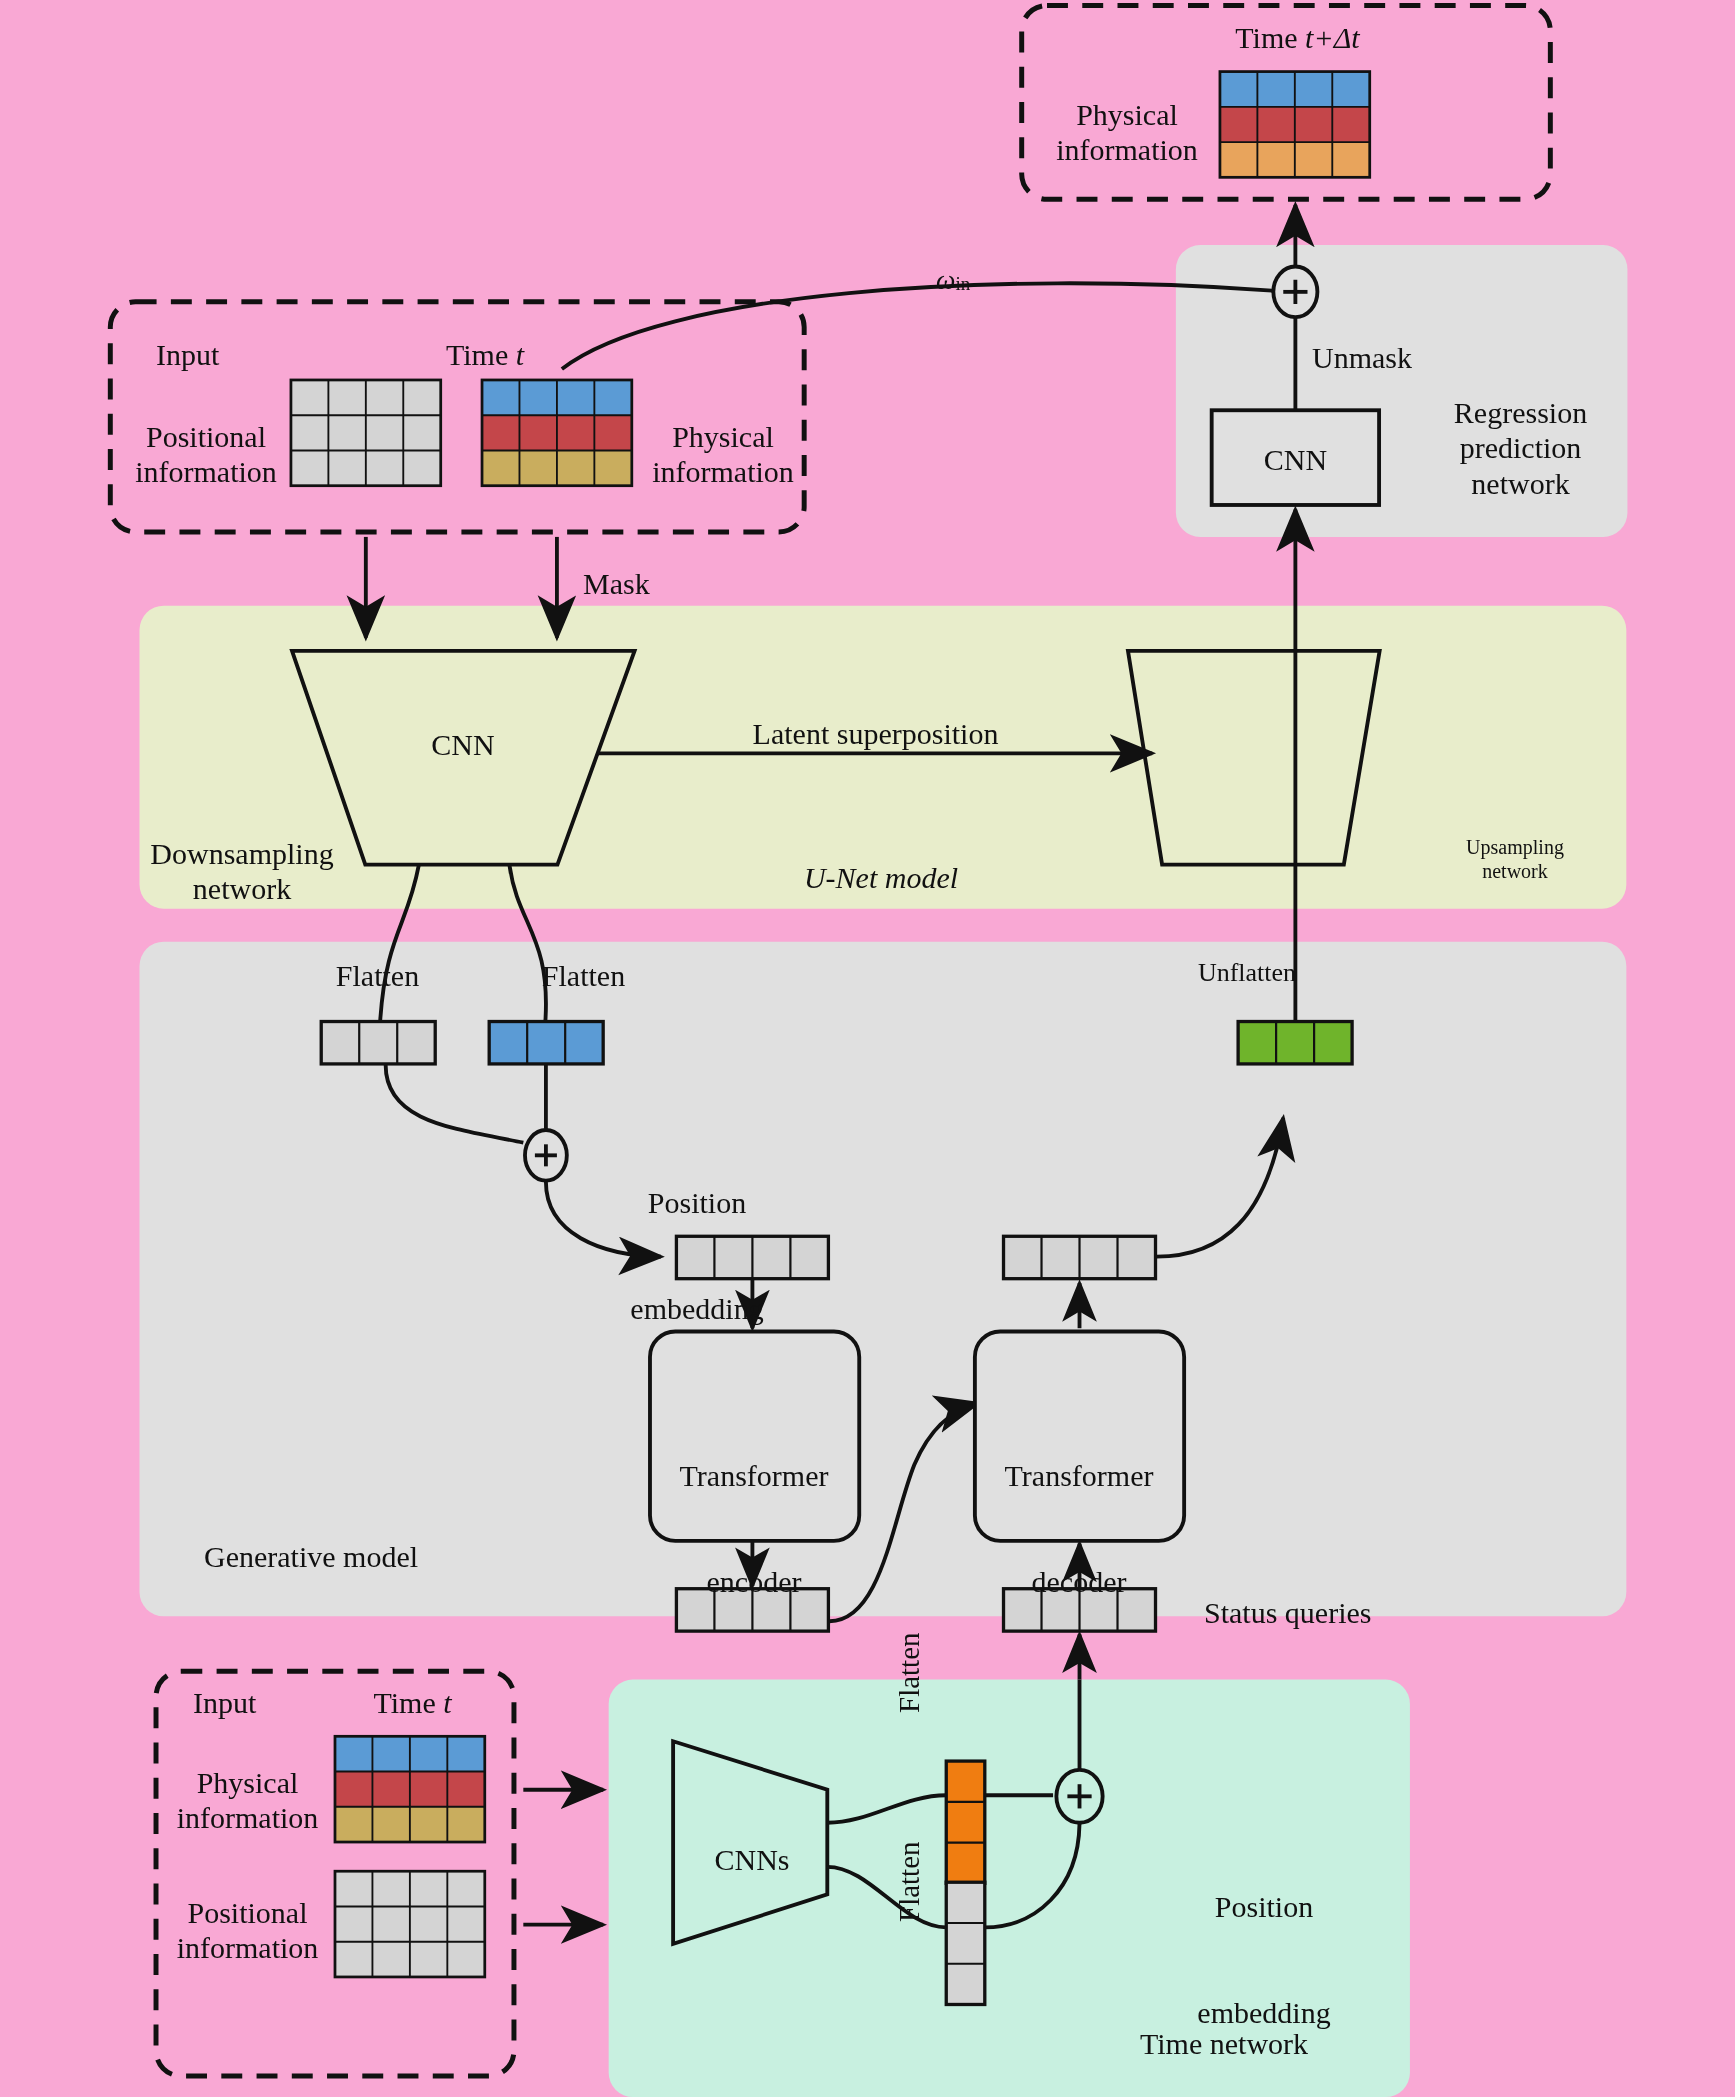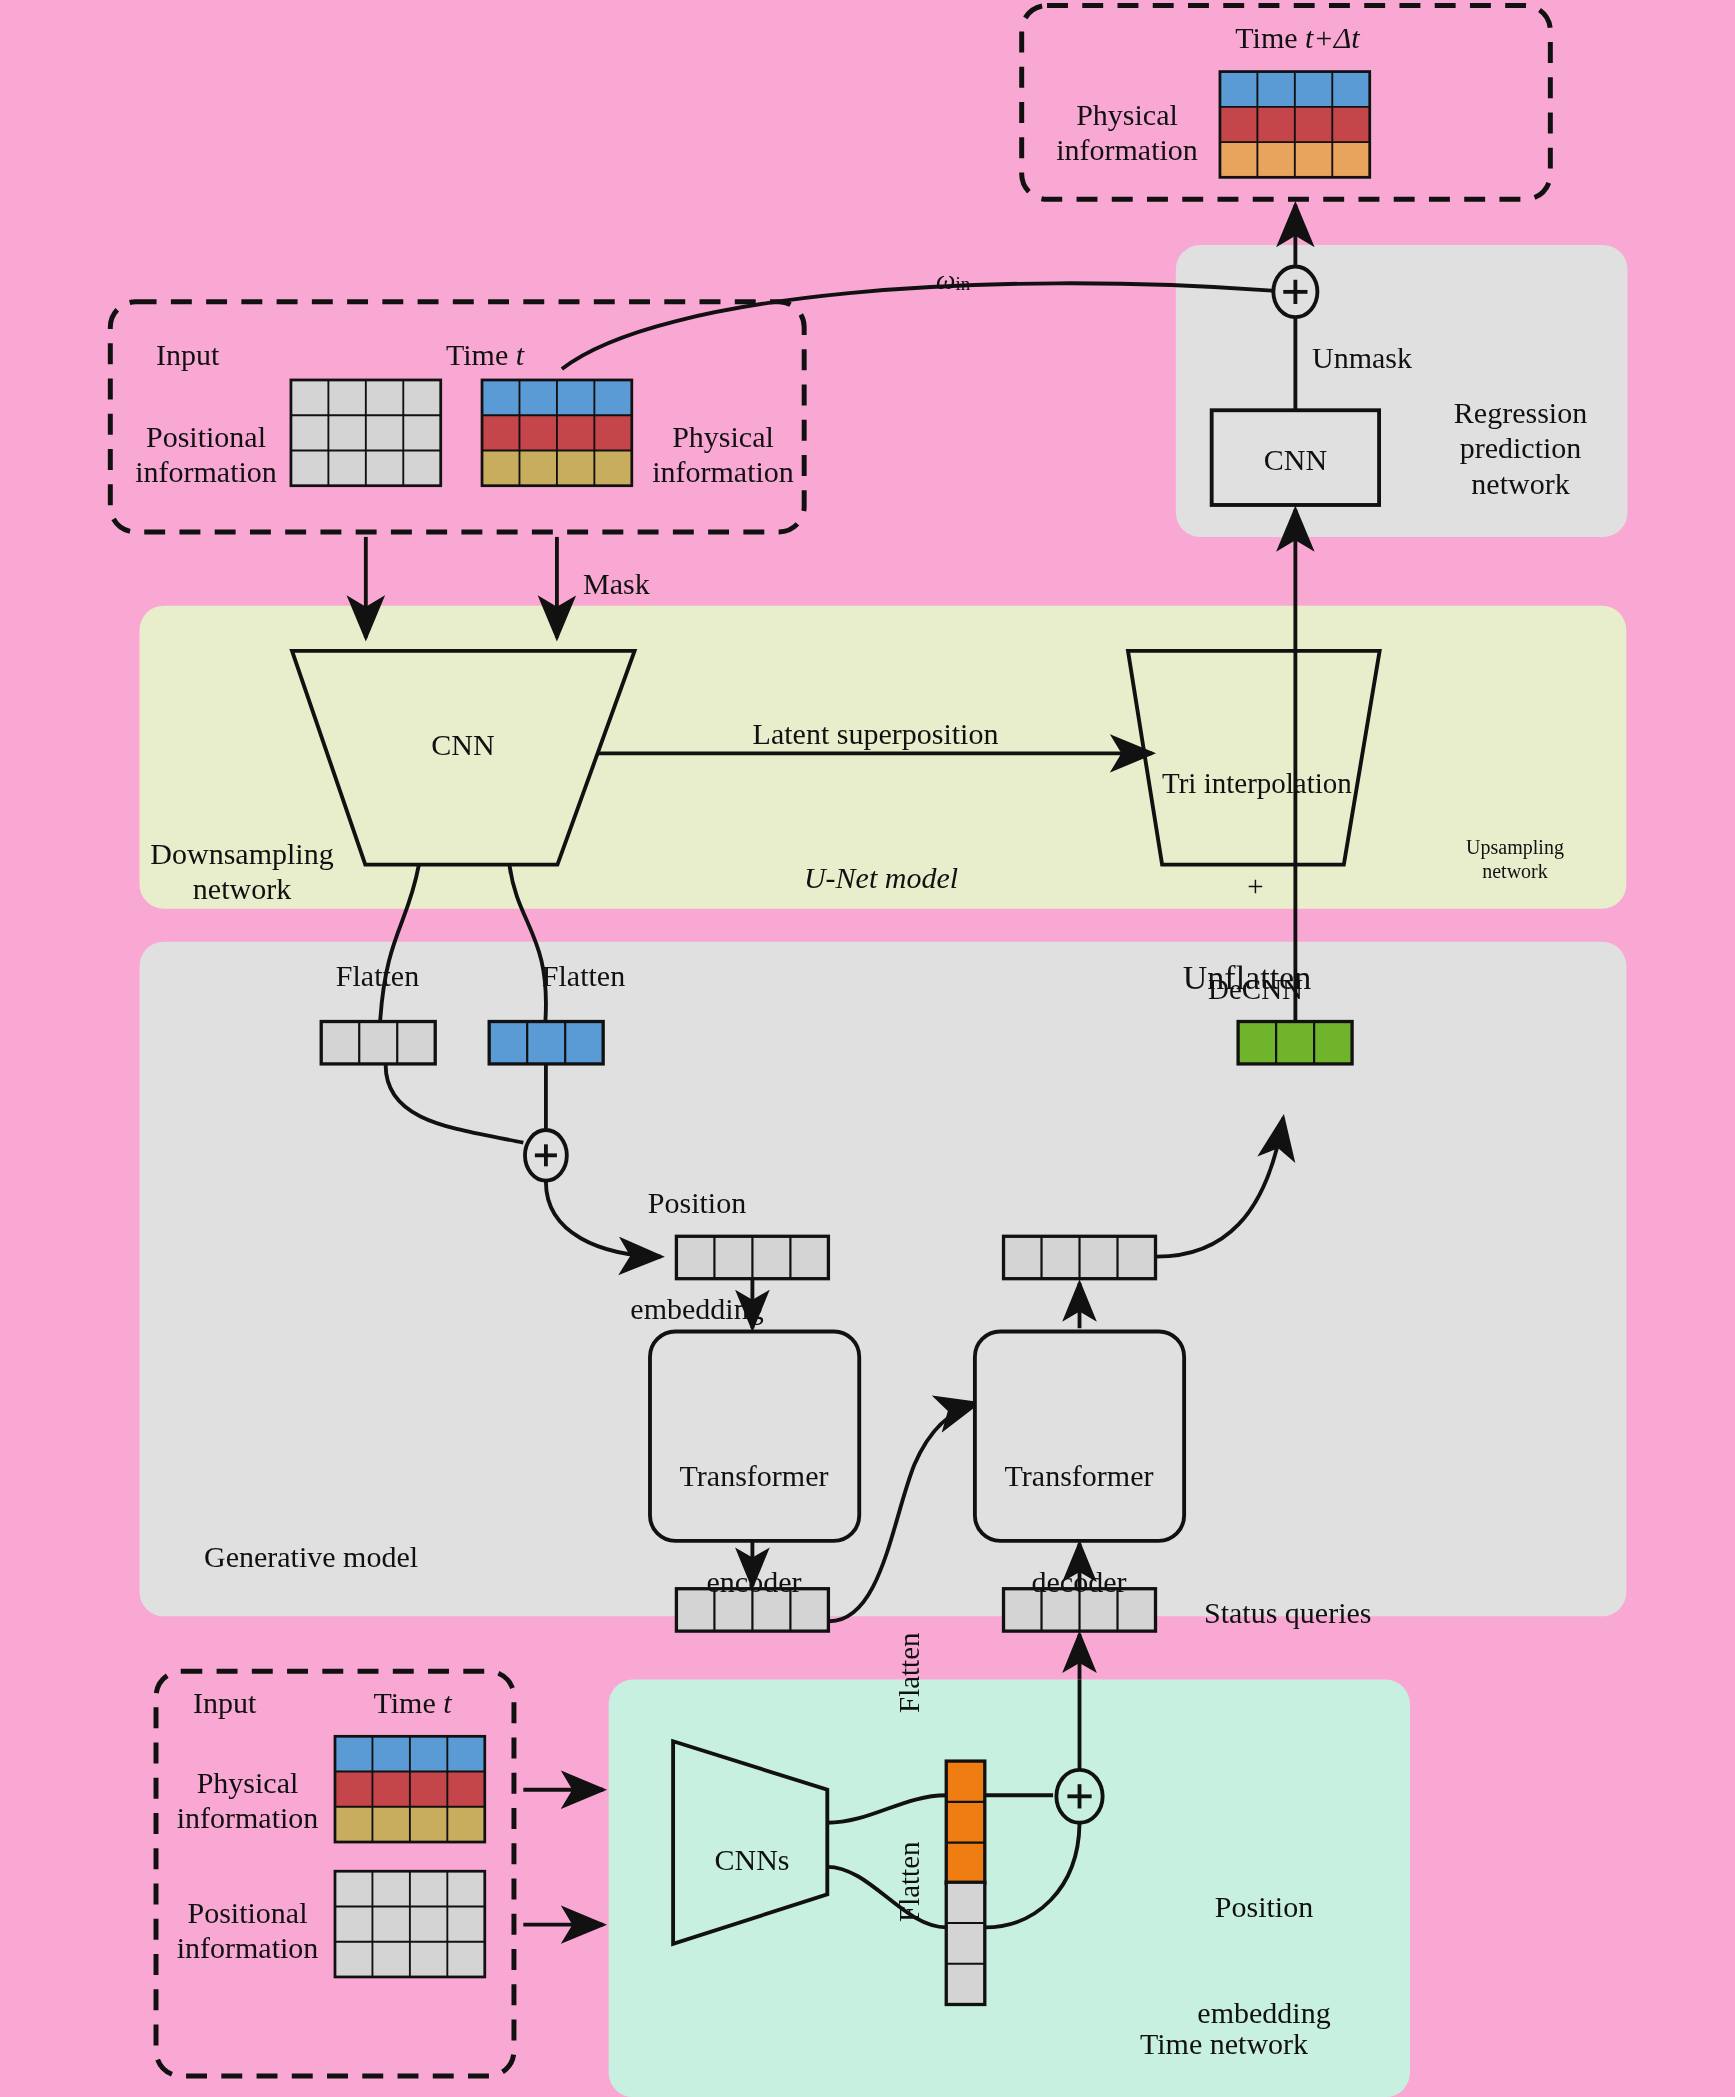--- a/index.html
+++ b/index.html
@@ -274,32 +274,27 @@
 <div class="lbl c" style="left:126px;top:419px;width:160px;font-size:30px;"><span style="white-space:pre-line">Positional
 information</span></div>
 <div class="lbl c" style="left:643px;top:419px;width:160px;font-size:30px;"><span style="white-space:pre-line">Physical
 information</span></div>
 
 <div class="lbl" style="left:583px;top:566px;font-size:30px;">Mask</div>
 <div class="lbl c" style="left:143px;top:836px;width:198px;font-size:30px;"><span style="white-space:pre-line">Downsampling
 network</span></div>
 <div class="lbl c" style="left:386px;top:727px;width:154px;font-size:30px;">CNN</div>
 <div class="lbl c" style="left:738px;top:716px;width:275px;font-size:30px;">Latent superposition</div>
-<div class="lbl c" style="left:1162px;top:698px;width:187px;font-size:29px;">
-  <div>Tri interpolation</div>
-  <div>+</div>
-  <div>DeCNN</div>
-</div>
 <div class="lbl c" style="left:1416px;top:836px;width:198px;font-size:20px;"><span style="white-space:pre-line">Upsampling
 network</span></div>
 <div class="lbl c" style="left:782px;top:860px;width:198px;font-size:30px;font-style:italic;">U-Net model</div>
 
 <div class="lbl c" style="left:303px;top:958px;width:149px;font-size:30px;">Flatten</div>
 <div class="lbl c" style="left:509px;top:958px;width:149px;font-size:30px;">Flatten</div>
-<div class="lbl c" style="left:1159px;top:958px;width:176px;font-size:34px;">Unflatten</div>
+<div class="lbl c" style="left:1159px;top:958px;width:176px;font-size:26px;">Unflatten</div>
 <div class="lbl c" style="left:595px;top:1114px;width:204px;font-size:30px;">
   <div>Position</div>
   <div>embedding</div>
 </div>
 <div class="lbl c" style="left:655px;top:1387px;width:198px;font-size:30px;">
   <div>Transformer</div>
   <div>encoder</div>
 </div>
 <div class="lbl c" style="left:980px;top:1387px;width:198px;font-size:30px;">
   <div>Transformer</div>

